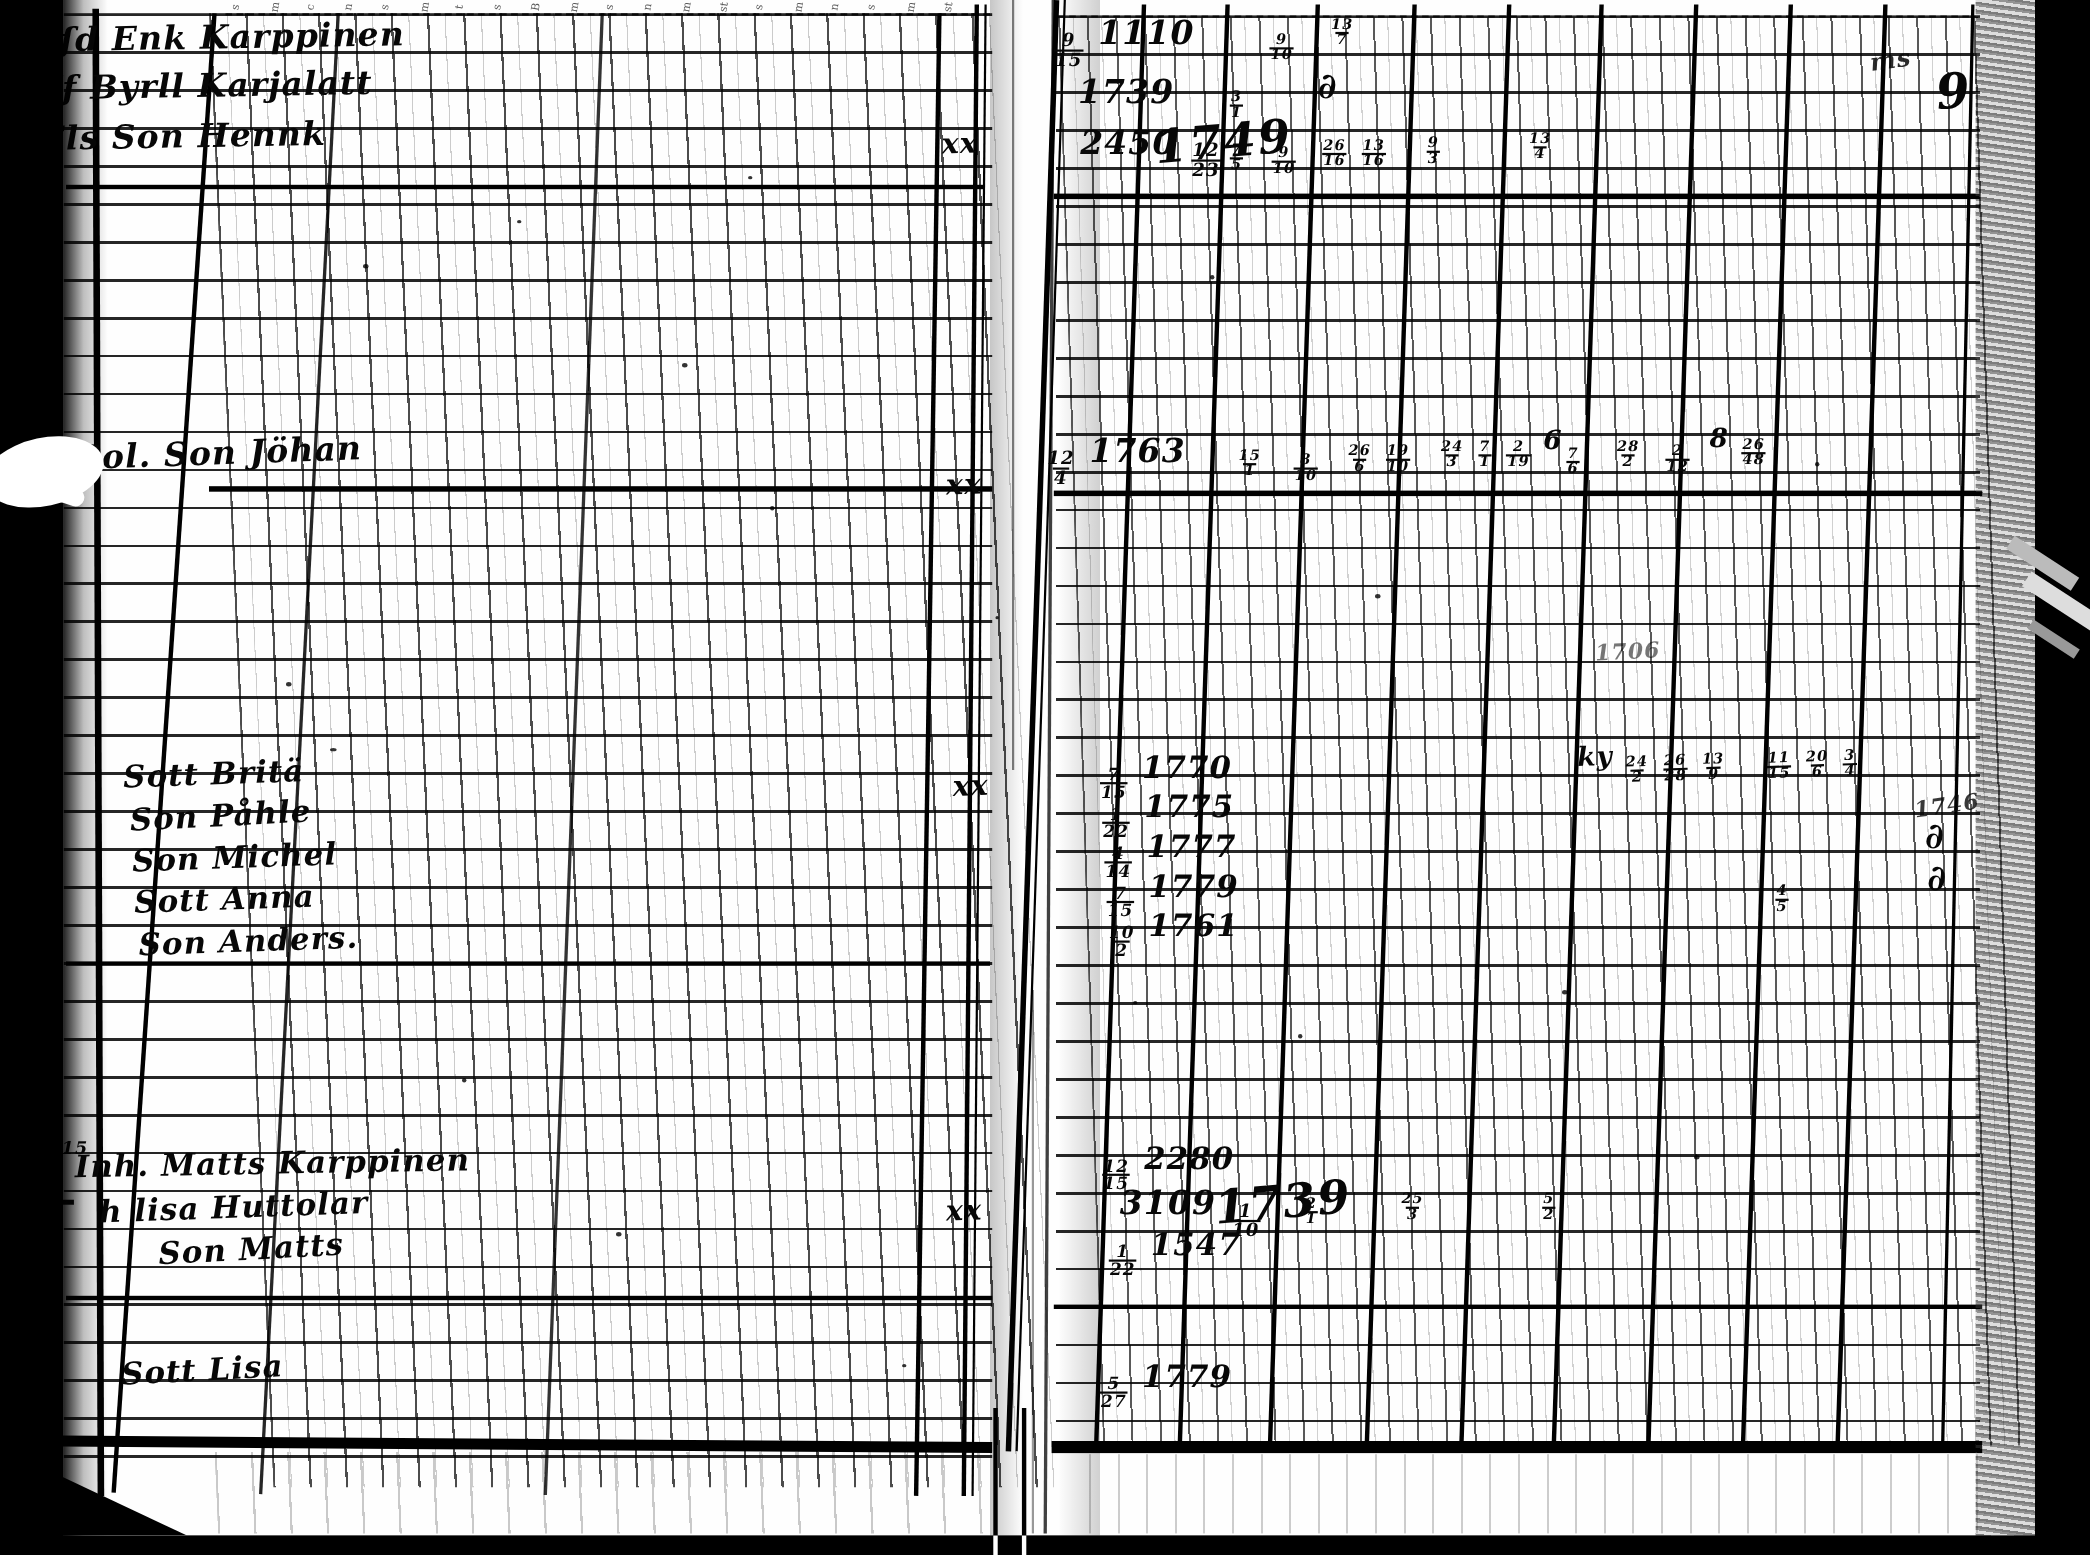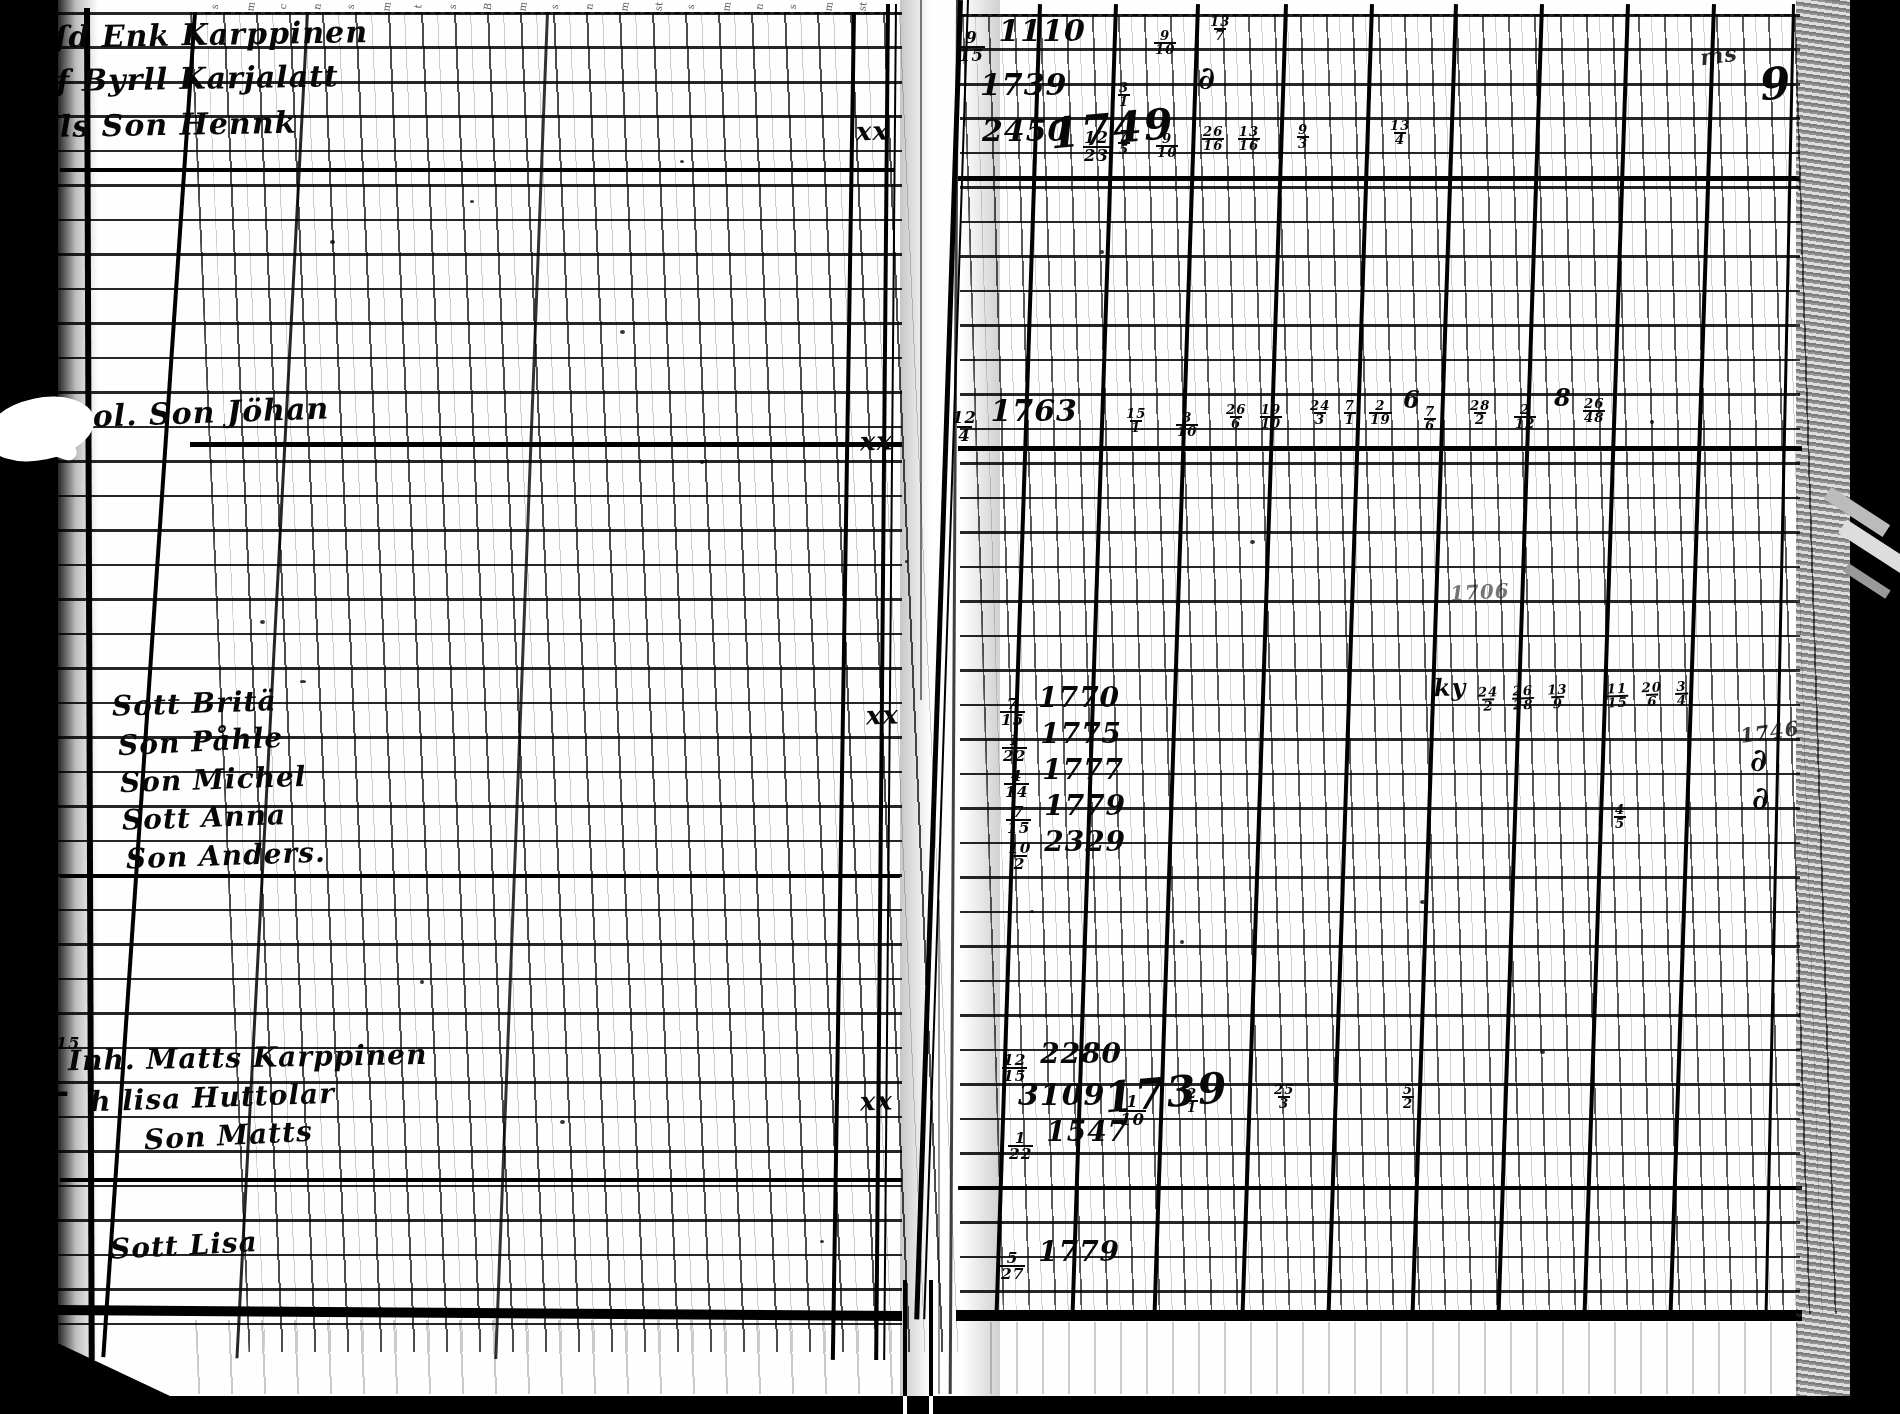--- a/index.html
+++ b/index.html
@@ -142,21 +142,21 @@
           <span class="fn">4</span>
           <span class="fd">14</span>
         </span><span> 1777</span></div>
       <div class="ink" style="left: 1004px; top: 792px; font-size: 28px; color: rgb(7, 7, 7);"><span class="frac">
           <span class="fn">7</span>
           <span class="fd">15</span>
         </span><span> 1779</span></div>
       <div class="ink" style="left: 1006px; top: 828px; font-size: 28px; color: rgb(7, 7, 7);"><span class="frac">
           <span class="fn">10</span>
           <span class="fd">2</span>
-        </span><span> 2329</span></div>
+        </span><span> 1761</span></div>
       <div class="ink" style="left: 1000px; top: 1040px; font-size: 28px; color: rgb(7, 7, 7);"><span class="frac">
           <span class="fn">12</span>
           <span class="fd">15</span>
         </span><span> 2280</span></div>
       <div class="ink" style="left: 1018px; top: 1080px; font-size: 30px; color: rgb(7, 7, 7);"><span>3109 </span><span class="frac">
           <span class="fn">1</span>
           <span class="fd">10</span>
         </span></div>
       <div class="ink big" style="left: 1104px; top: 1072px; font-size: 42px; transform: rotate(-5deg); color: rgb(7, 7, 7);"><span>1739</span></div>
       <div class="ink" style="left: 1006px; top: 1118px; font-size: 28px; color: rgb(7, 7, 7);"><span class="frac">

